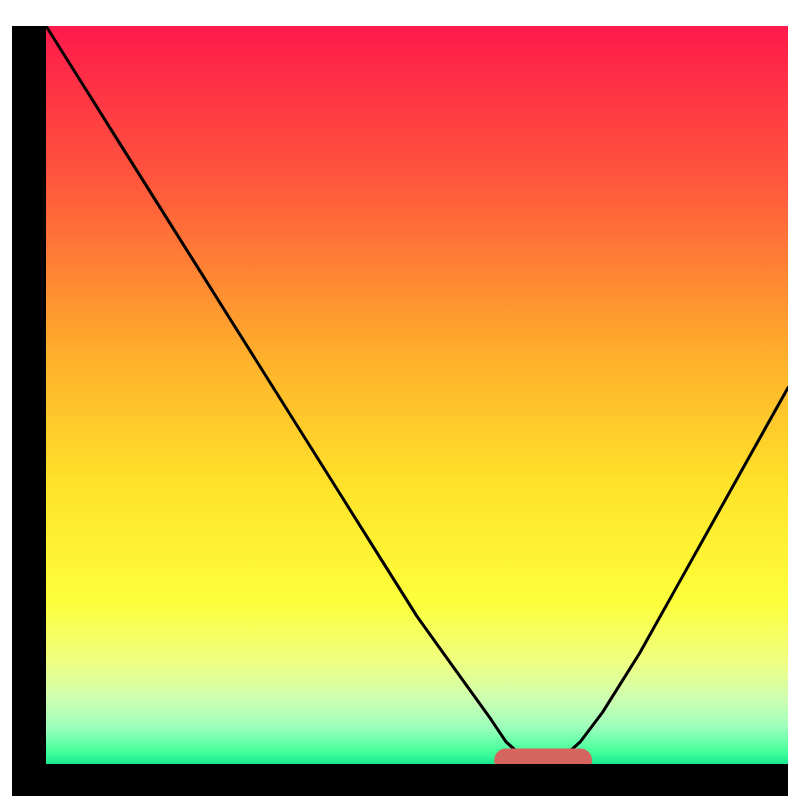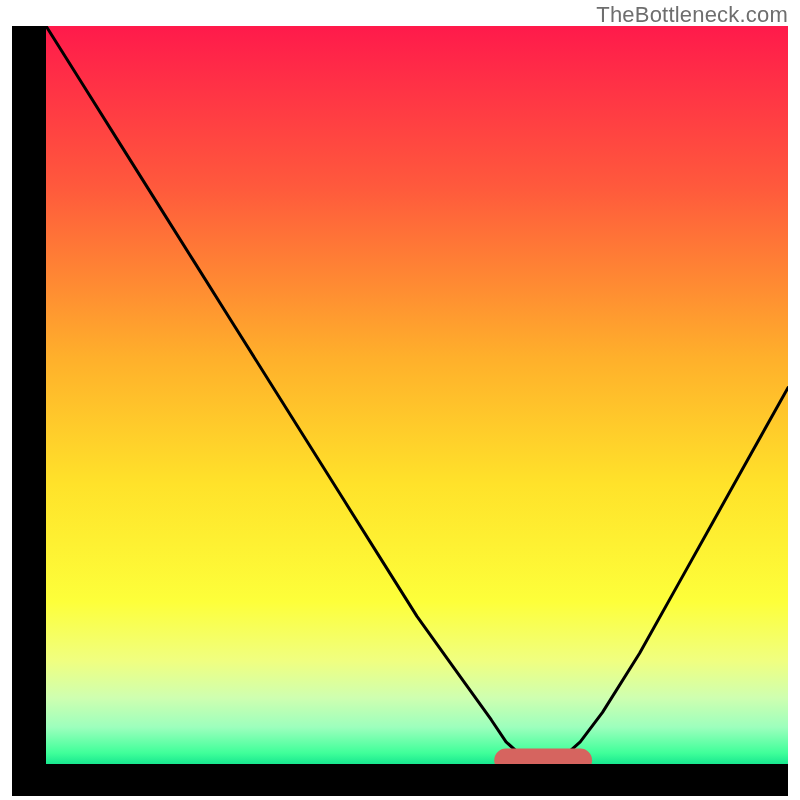--- a/index.html
+++ b/index.html
@@ -48,21 +48,20 @@
     position: absolute;
     left: 0; top: 0;
     width: 100%; height: 100%;
     display: block;
   }
 </style>
 </head>
 <body>
 <div class="wrap">
 
-  <div class="watermark">TheBottleneck.com</div>
 
   <div class="plot-outer">
     <div class="plot-inner">
       <svg class="chart" viewBox="0 0 742 738" preserveAspectRatio="none">
         <defs>
           <linearGradient id="bg-grad" x1="0" y1="0" x2="0" y2="1">
               <stop offset="0.00%" stop-color="#ff1a4b"></stop>
               <stop offset="22.00%" stop-color="#ff5a3c"></stop>
               <stop offset="45.00%" stop-color="#ffb02b"></stop>
               <stop offset="62.00%" stop-color="#ffe22a"></stop>

